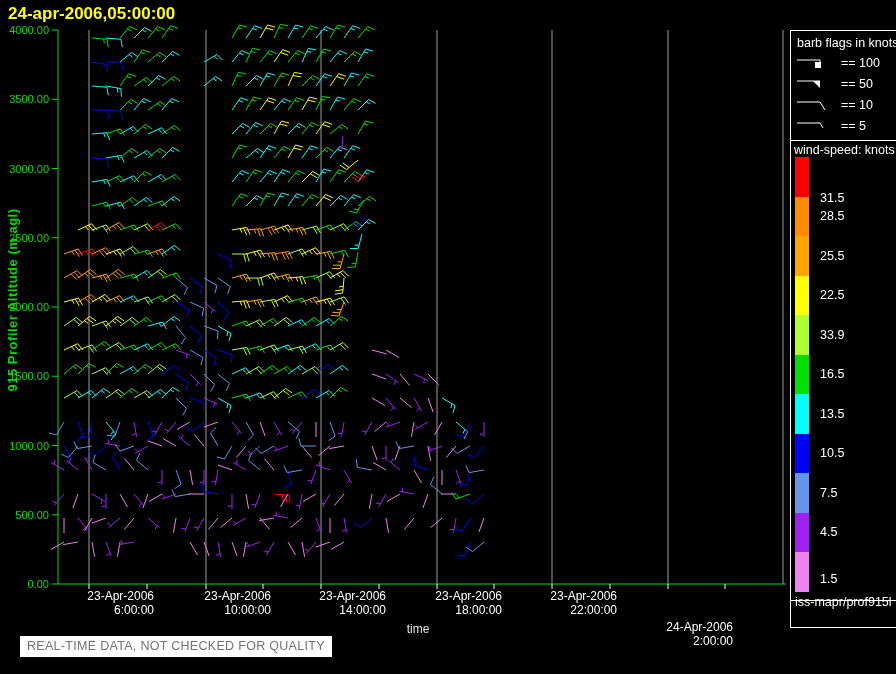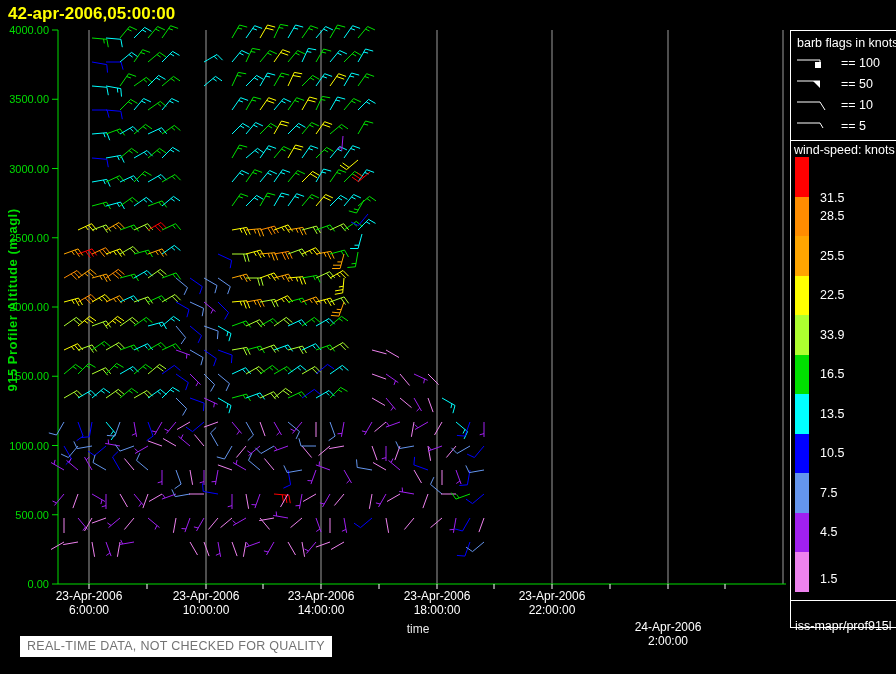--- a/index.html
+++ b/index.html
@@ -11,34 +11,34 @@
   #plot-svg{left:0;top:0;}
   .panel-line{background:#ffffff;}
   #legend-title{left:797px;top:36px;font-size:12.5px;color:#fff;white-space:nowrap;}
   #legend-rows{left:796px;top:52px;width:100px;}
   .legend-row{height:21px;display:flex;align-items:center;}
   .legend-sym{width:32px;height:15px;margin-right:5px;flex:0 0 auto;}
   .legend-label{font-size:12.5px;color:#fff;white-space:nowrap;margin-left:8px;}
   #colorbar-title{left:794px;top:143px;font-size:12.5px;color:#fff;white-space:nowrap;}
   .cb-seg{position:absolute;left:795px;width:14px;}
   .cb-label{position:absolute;left:820px;font-size:12.5px;color:#fff;transform:translateY(-50%);white-space:nowrap;}
-  #footer-text{left:795px;top:619px;font-size:12.5px;color:#fff;white-space:nowrap;}
-  .x-label{position:absolute;width:130px;text-align:center;color:#fff;font-size:12px;line-height:14px;white-space:nowrap;}
+  #footer-text{left:795px;top:595px;font-size:12.5px;color:#fff;white-space:nowrap;}
+  .x-label{position:absolute;width:130px;text-align:right;color:#fff;font-size:12px;line-height:14px;white-space:nowrap;}
   #x-axis-title{left:380px;top:622px;width:76px;text-align:center;color:#e8e8e8;font-size:12px;}
   #y-axis-title{left:12px;top:300px;transform:translate(-50%,-50%) rotate(-90deg);
     color:#00dd00;font-size:13px;font-weight:bold;letter-spacing:0.5px;white-space:nowrap;}
   #status-banner{left:20px;top:636px;background:#ffffff;color:#737373;font-size:12.5px;
     padding:3px 7px 4px 7px;white-space:nowrap;letter-spacing:0.3px;}
 </style>
 </head>
 <body>
 
 <div id="screen">
 
-  <div class="abs" id="title-datetime">42-apr-2006,05:00:00</div>
+  <div class="abs" id="title-datetime">24-apr-2006,05:00:00</div>
 
   <svg class="abs" id="plot-svg" width="896" height="674">
       <line x1="89" y1="30" x2="89" y2="584" stroke="#9c9c9c" stroke-width="1"></line>
       <line x1="206" y1="30" x2="206" y2="584" stroke="#9c9c9c" stroke-width="1"></line>
       <line x1="321" y1="30" x2="321" y2="584" stroke="#9c9c9c" stroke-width="1"></line>
       <line x1="437" y1="30" x2="437" y2="584" stroke="#9c9c9c" stroke-width="1"></line>
       <line x1="552" y1="30" x2="552" y2="584" stroke="#9c9c9c" stroke-width="1"></line>
       <line x1="668" y1="30" x2="668" y2="584" stroke="#9c9c9c" stroke-width="1"></line>
       <line x1="783" y1="30" x2="783" y2="584" stroke="#9c9c9c" stroke-width="1"></line>
       <line x1="58" y1="30" x2="58" y2="584" stroke="#00dd00" stroke-width="1"></line>

